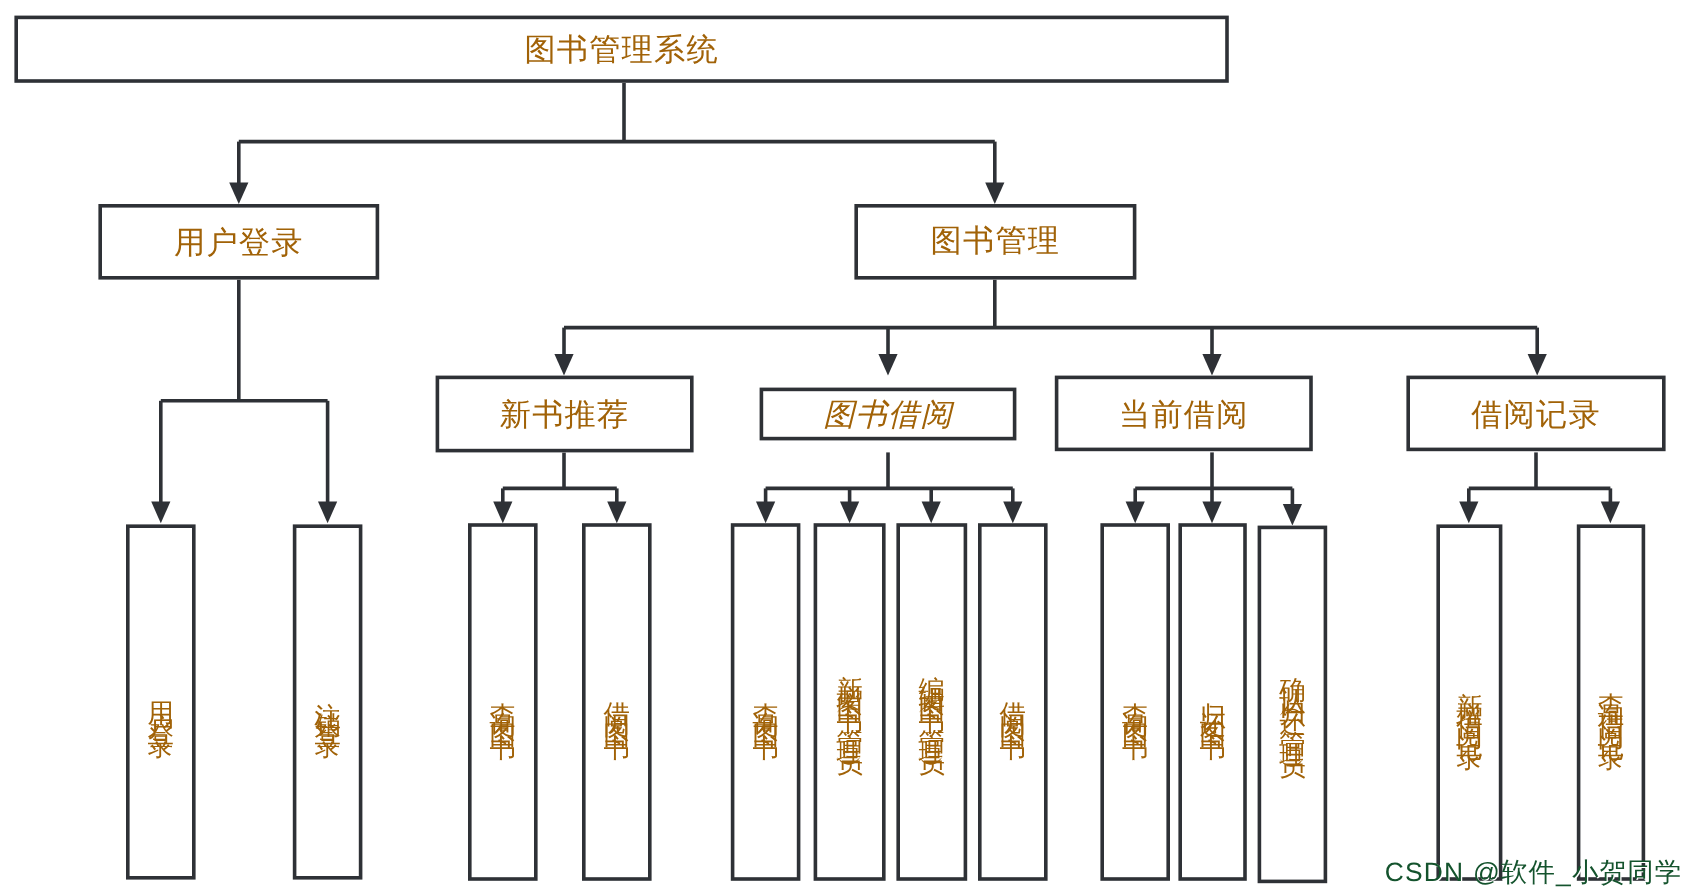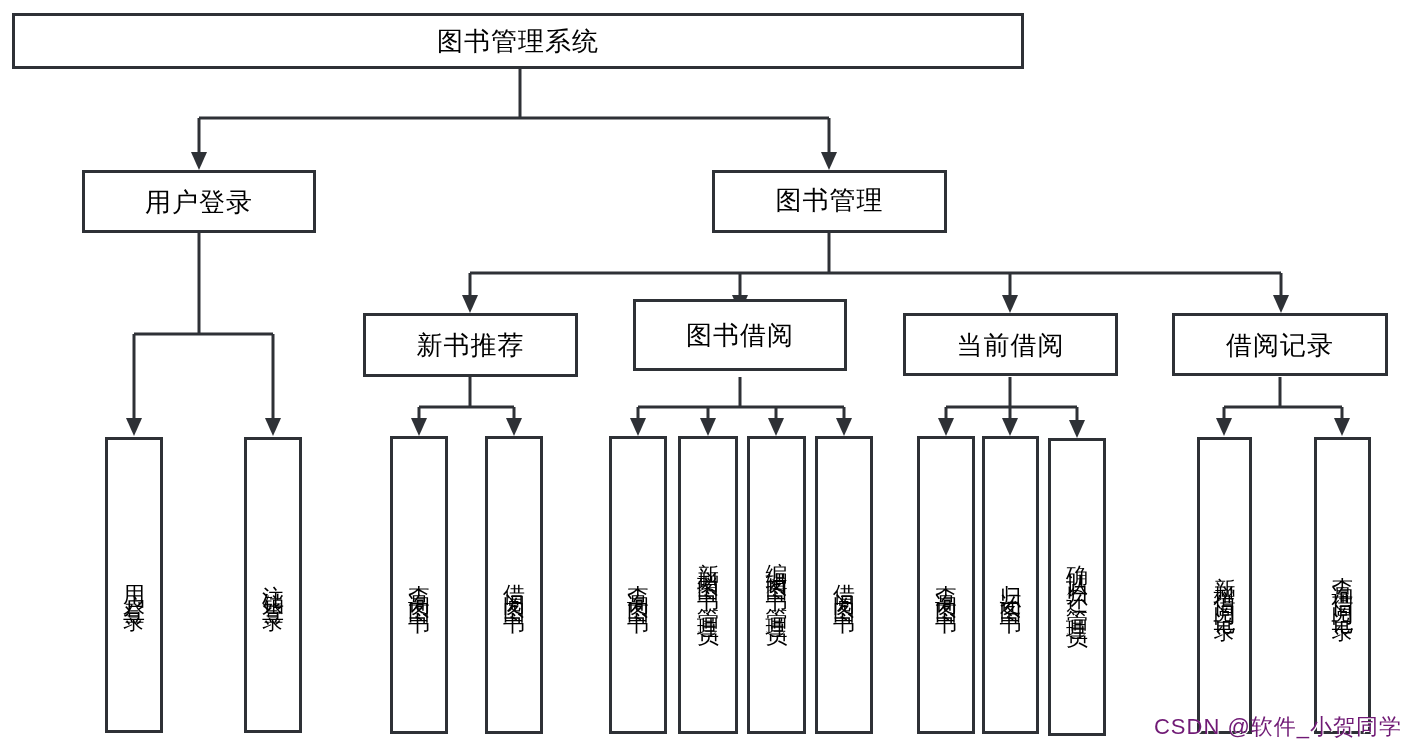--- a/index.html
+++ b/index.html
@@ -3,32 +3,32 @@
 <meta charset="utf-8">
 <style>
   html,body { margin:0; padding:0; background:#ffffff; }
   .canvas {
     position:relative; width:1405px; height:747px; background:#ffffff;
     font-family:"Liberation Sans", sans-serif; overflow:hidden;
   }
   .connectors { position:absolute; left:0; top:0; z-index:0; }
   .box {
     position:absolute; box-sizing:border-box;
-    border:3px solid #2e3136; background:#ffffff; color:#000000;
+    border:3px solid #2e3136; background:#ffffff; color:#a16207;
     display:flex; align-items:center; justify-content:center;
     z-index:1; line-height:1;
   }
   .h-label { font-size:26px; letter-spacing:1px; }
   .v-label {
     writing-mode:vertical-rl; text-orientation:mixed;
     font-size:22px; letter-spacing:9px;
   }
   .watermark {
     position:absolute; right:3px; bottom:5px; z-index:2;
-    font-size:22px; color:#701a75; letter-spacing:1px;
+    font-size:22px; color:#14532d; letter-spacing:1px;
     text-shadow:1px 1px 0 #ffffff;
   }
 </style>
 </head>
 <body>
 
 <div class="canvas">
 
   <svg class="connectors" width="1405" height="747" viewBox="0 0 1405 747" fill="none" stroke="#2e3136" stroke-width="3">
 
@@ -91,22 +91,22 @@
     <path d="M1342,407 V420"></path>
       <polygon points="1334,418 1350,418 1342,436" fill="#2e3136" stroke="none"></polygon>
   </svg>
 
   <div class="box h-label" style="left:12px; top:13px; width:1012px; height:56px;">图书管理系统</div>
 
   <div class="box h-label" style="left:82px; top:170px; width:234px; height:63px;">用户登录</div>
   <div class="box h-label" style="left:712px; top:170px; width:235px; height:63px;font-family:Liberation Mono, monospace;">图书管理</div>
 
   <div class="box h-label" style="left:363px; top:313px; width:215px; height:64px;text-align:center;">新书推荐</div>
-  <div class="box h-label" style="left:633px; top:299px; width:214px; height:72px;">图书借阅</div>
-  <div class="box h-label" style="left:903px; top:313px; width:215px; height:63px;">当前借阅</div>
+  <div class="box h-label" style="left:633px; top:323px; width:214px; height:44px;font-style:italic;">图书借阅</div>
+  <div class="box h-label" style="left:879px; top:313px; width:215px; height:63px;">当前借阅</div>
   <div class="box h-label" style="left:1172px; top:313px; width:216px; height:63px;">借阅记录</div>
 
   <div class="box v-label" style="left:105px; top:437px; width:58px; height:296px;">用户登录</div>
   <div class="box v-label" style="left:244px; top:437px; width:58px; height:296px;">注销登录</div>
 
   <div class="box v-label" style="left:390px; top:436px; width:58px; height:298px;">查询图书</div>
   <div class="box v-label" style="left:485px; top:436px; width:58px; height:298px;">借阅图书</div>
 
   <div class="box v-label" style="left:609px; top:436px; width:58px; height:298px;">查询图书</div>
   <div class="box v-label" style="left:678px; top:436px; width:60px; height:298px;">新增图书（管理员）</div>

